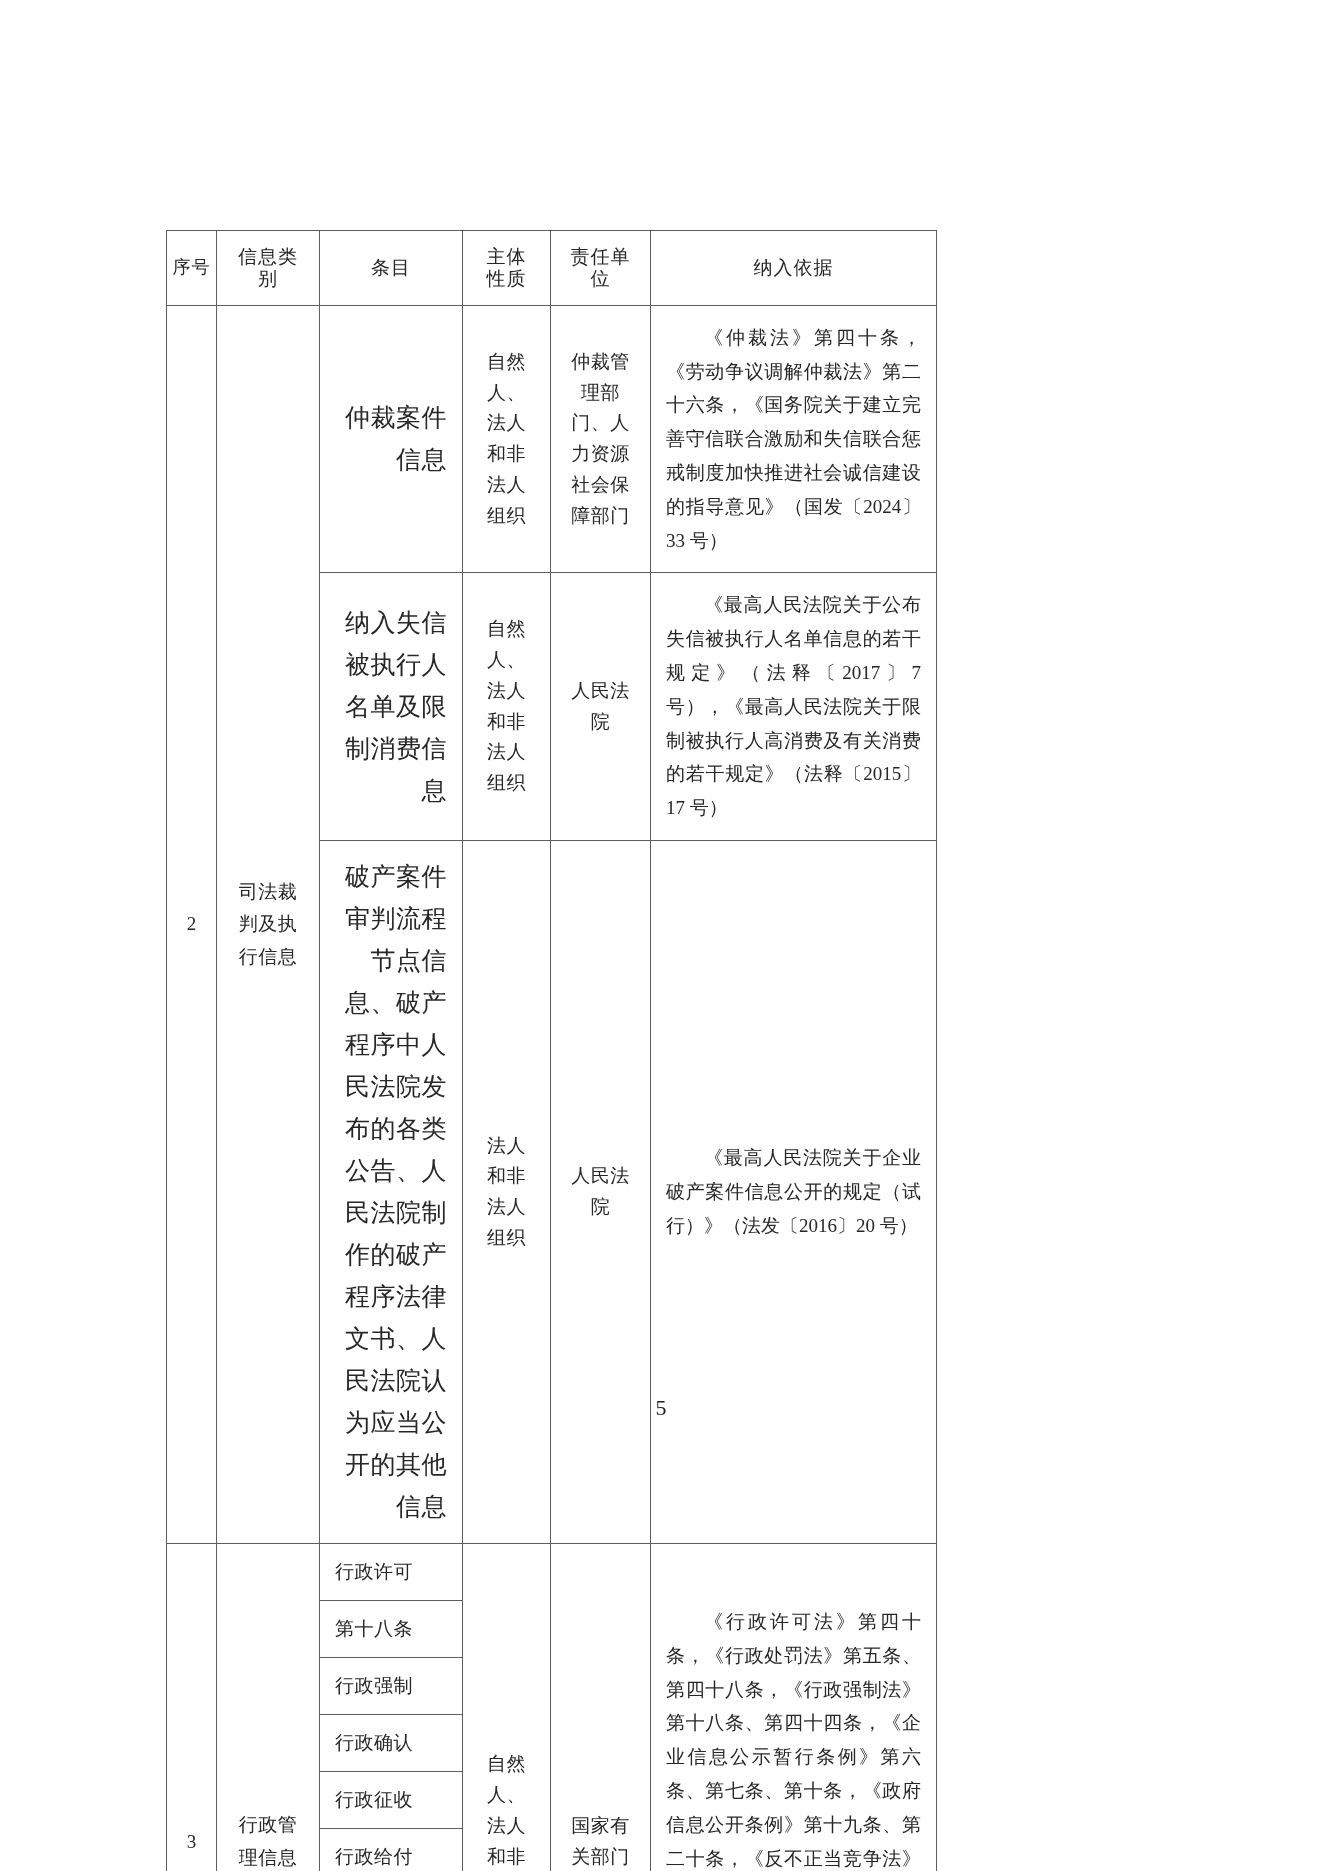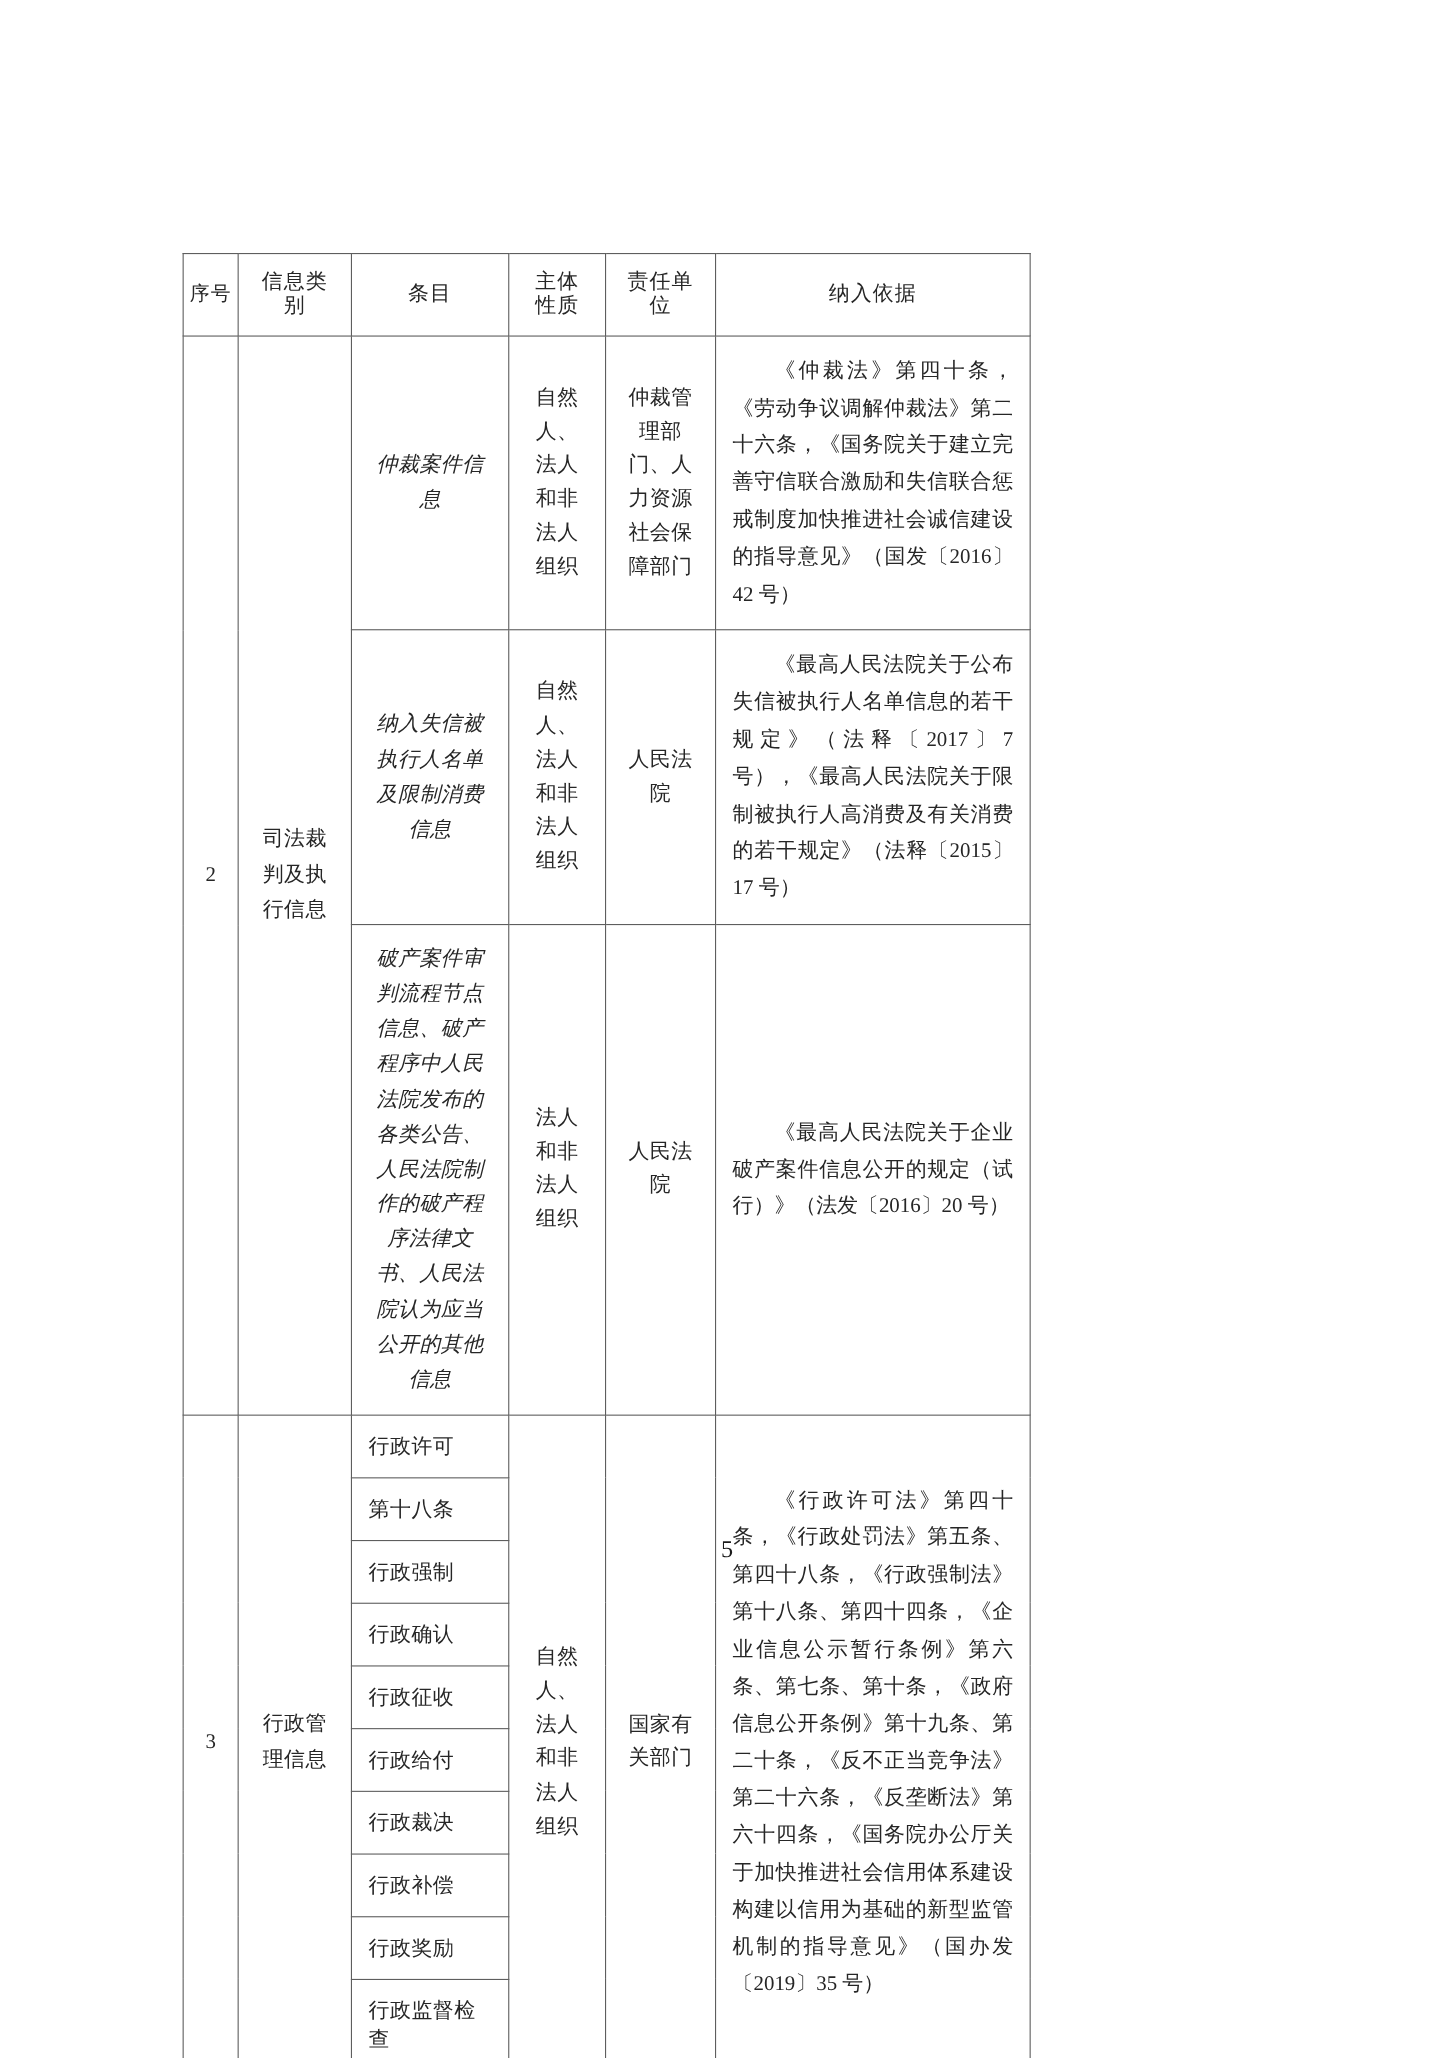--- a/index.html
+++ b/index.html
@@ -75,26 +75,25 @@
     padding: 4px;
   }
   .cell-cat {
     text-align: center;
     font-size: 19px;
     line-height: 1.7;
     padding: 6px 10px;
     letter-spacing: 0.5px;
   }
   .cell-item {
-    text-align: center;
-    font-size: 19px;
+    text-align: right;
+    font-size: 25px;
     line-height: 1.68;
     padding: 10px 8px 10px 10px;
     letter-spacing: 0.5px;
-    font-style: italic;
   }
   .cell-item-sub {
     text-align: left;
     font-size: 19px;
     padding: 8px 8px 8px 14px;
     letter-spacing: 0.5px;
     height: 26px;
     margin-top: 45px;
   }
   .cell-basis {
@@ -143,21 +142,21 @@
         </tr>
       </thead>
       <tbody>
 
         <tr>
           <td class="cell-seq" rowspan="3">2</td>
           <td class="cell-cat" rowspan="3">司法裁判及执行信息</td>
           <td class="cell-item">仲裁案件信息</td>
           <td class="cell-center">自然人、法人和非法人组织</td>
           <td class="cell-center">仲裁管理部门、人力资源社会保障部门</td>
-          <td class="cell-basis">《仲裁法》第四十条，《劳动争议调解仲裁法》第二十六条，《国务院关于建立完善守信联合激励和失信联合惩戒制度加快推进社会诚信建设的指导意见》（国发〔2016〕42 号）</td>
+          <td class="cell-basis">《仲裁法》第四十条，《劳动争议调解仲裁法》第二十六条，《国务院关于建立完善守信联合激励和失信联合惩戒制度加快推进社会诚信建设的指导意见》（国发〔2024〕33 号）</td>
         </tr>
         <tr>
           <td class="cell-item">纳入失信被执行人名单及限制消费信息</td>
           <td class="cell-center">自然人、法人和非法人组织</td>
           <td class="cell-center">人民法院</td>
           <td class="cell-basis">《最高人民法院关于公布失信被执行人名单信息的若干规定》（法释〔2017〕7 号），《最高人民法院关于限制被执行人高消费及有关消费的若干规定》（法释〔2015〕17 号）</td>
         </tr>
         <tr>
           <td class="cell-item">破产案件审判流程节点信息、破产程序中人民法院发布的各类公告、人民法院制作的破产程序法律文书、人民法院认为应当公开的其他信息</td>
           <td class="cell-center">法人和非法人组织</td>

